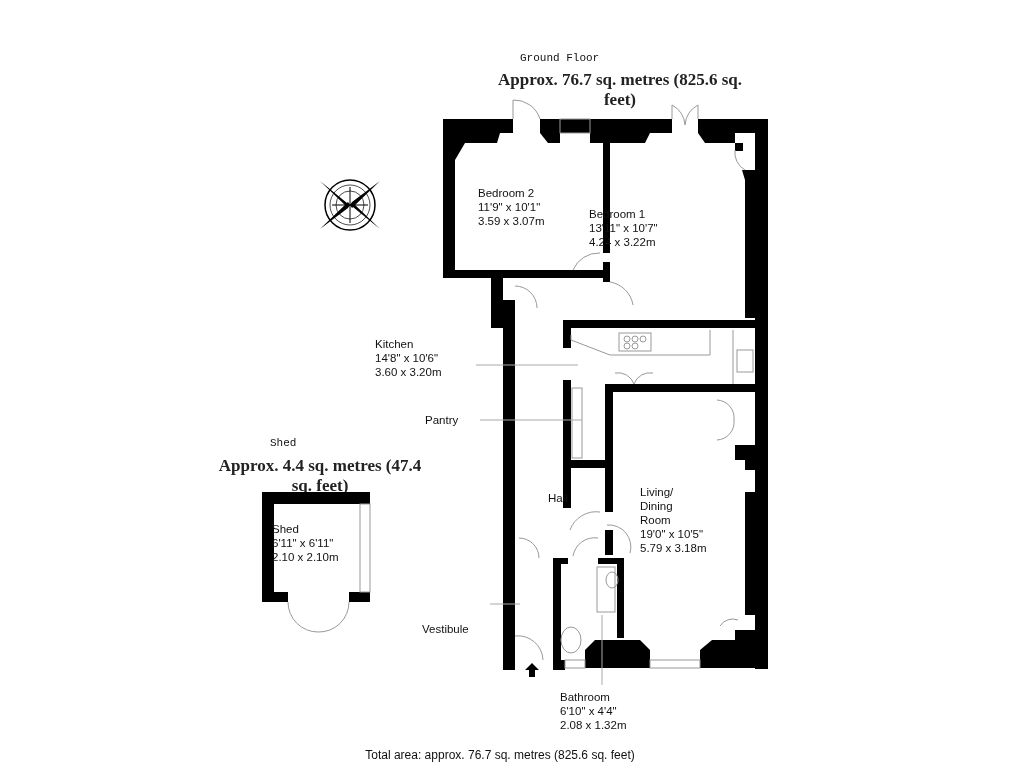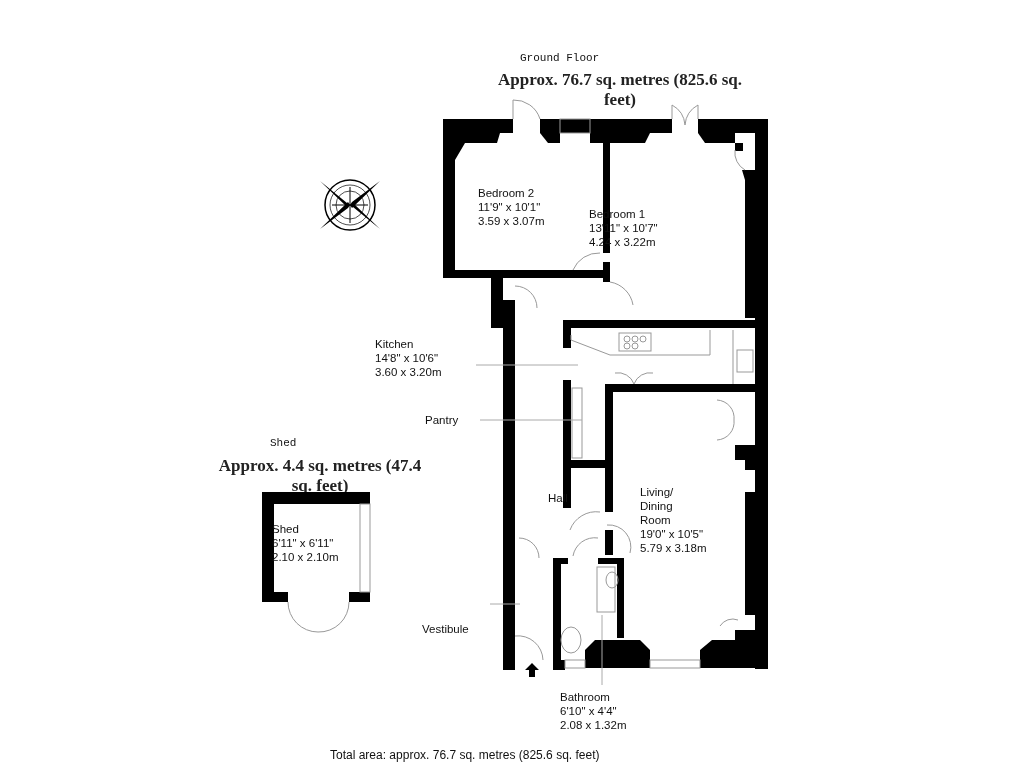--- a/index.html
+++ b/index.html
@@ -2,21 +2,21 @@
 <html><head>
   <meta charset="utf-8">
   <style>
     html, body { margin: 0; padding: 0; background: #ffffff; }
     body { width: 1024px; height: 768px; position: relative; overflow: hidden; font-family: "Liberation Sans", sans-serif; color: #111; }
     .abs { position: absolute; }
     .title { font-size: 11px; text-align: left; font-family: Liberation Mono, monospace; }
     .subtitle { font-size: 17px; text-align: center; font-family: "Liberation Serif", serif; color: #222; font-weight: bold; }
     .label { font-size: 11.5px; text-align: left; line-height: 14px; color: #111; }
     .label span { display: block; white-space: nowrap; }
-    .footer { font-size: 12px; }
+    .footer { font-size: 12px; text-align: center; }
     svg { position: absolute; left: 0; top: 0; }
   </style>
 </head>
 <body>
 
 <div class="abs title" style="left:520px; top:52px; width:200px;">Ground Floor</div>
 <div class="abs subtitle" style="left:480px; top:70px; width:280px;">Approx. 76.7 sq. metres (825.6 sq. feet)</div>
 
 <div class="abs title" style="left:270px; top:437px; width:100px;">Shed</div>
 <div class="abs subtitle" style="left:210px; top:456px; width:220px;">Approx. 4.4 sq. metres (47.4 sq. feet)</div>

